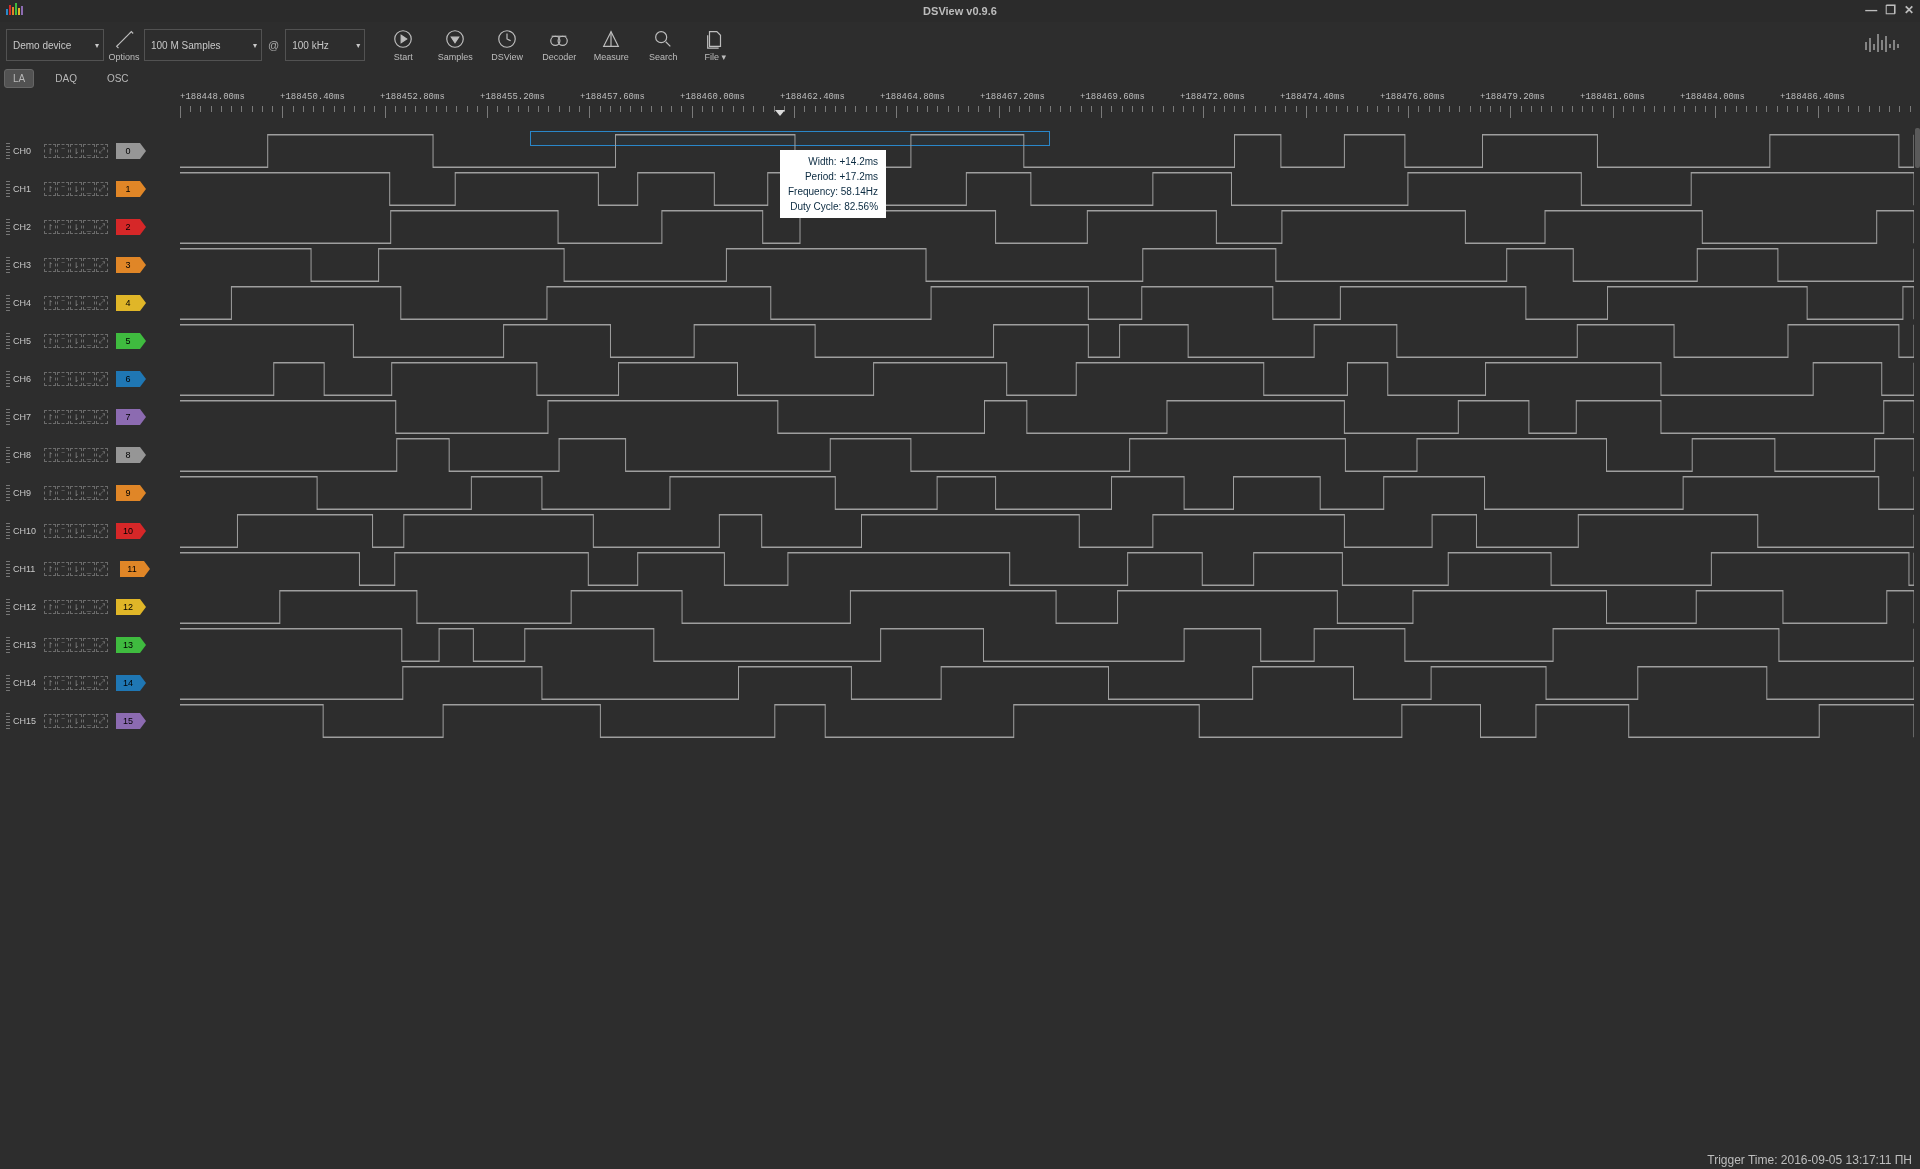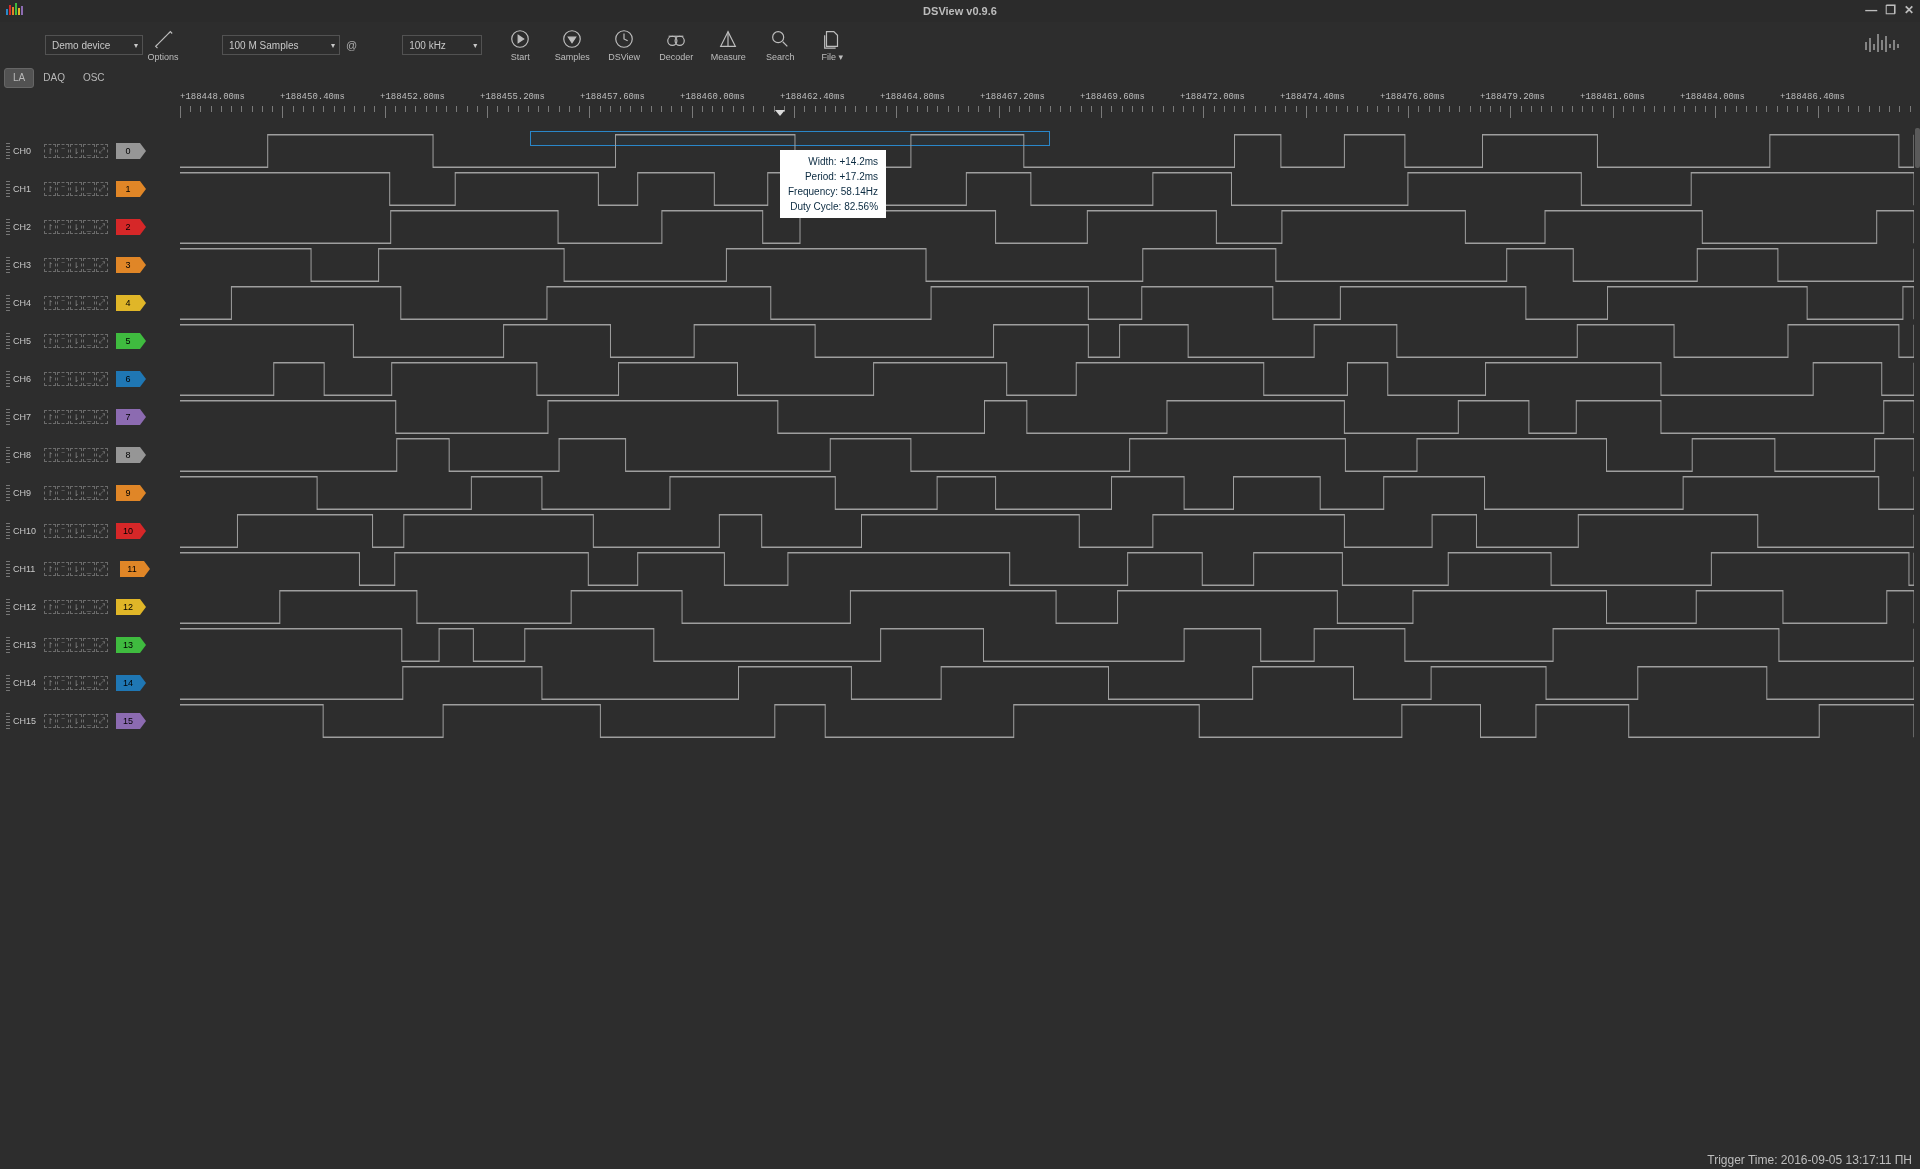--- a/index.html
+++ b/index.html
@@ -40,27 +40,26 @@
   display: flex;
   align-items: center;
   padding: 0 6px;
   position: relative;
 }
 .select {
   background: #2d2d2d;
   border: 1px solid #525252;
   color: #c8c8c8;
   font-size: 10px;
-  height: 20px;
+  height: 32px;
   padding: 0 18px 0 6px;
   position: relative;
   display: flex;
   align-items: center;
   cursor: pointer;
-  margin-left: 39px;
 }
 .select::after {
   content: '▾';
   position: absolute;
   right: 4px;
   font-size: 8px;
   color: #c8c8c8;
 }
 .at-symbol { margin: 0 6px; color: #aaa; font-size: 11px; }
 .tbtn {
@@ -74,22 +73,23 @@
   color: #bdbdbd;
 }
 .tbtn .ic { height: 22px; width: 22px; display: flex; align-items: center; justify-content: center; }
 .tbtn .lbl { font-size: 9px; margin-top: 2px; }
 .tbtn svg { stroke: #bdbdbd; fill: none; stroke-width: 1.3; }
 .brandmark { position: absolute; right: 18px; top: 8px; }
 
 .mode-tabs {
   display: flex;
   padding: 0 4px;
-  gap: 0;
+  gap: 12px;
   height: 20px;
+  align-items: center;
 }
 .mode-tab {
   padding: 3px 8px;
   color: #b8b8b8;
   font-size: 10px;
   cursor: pointer;
   border: 1px solid transparent;
   border-radius: 3px;
 }
 .mode-tab.active { background: #525252; border-color: #666; }

